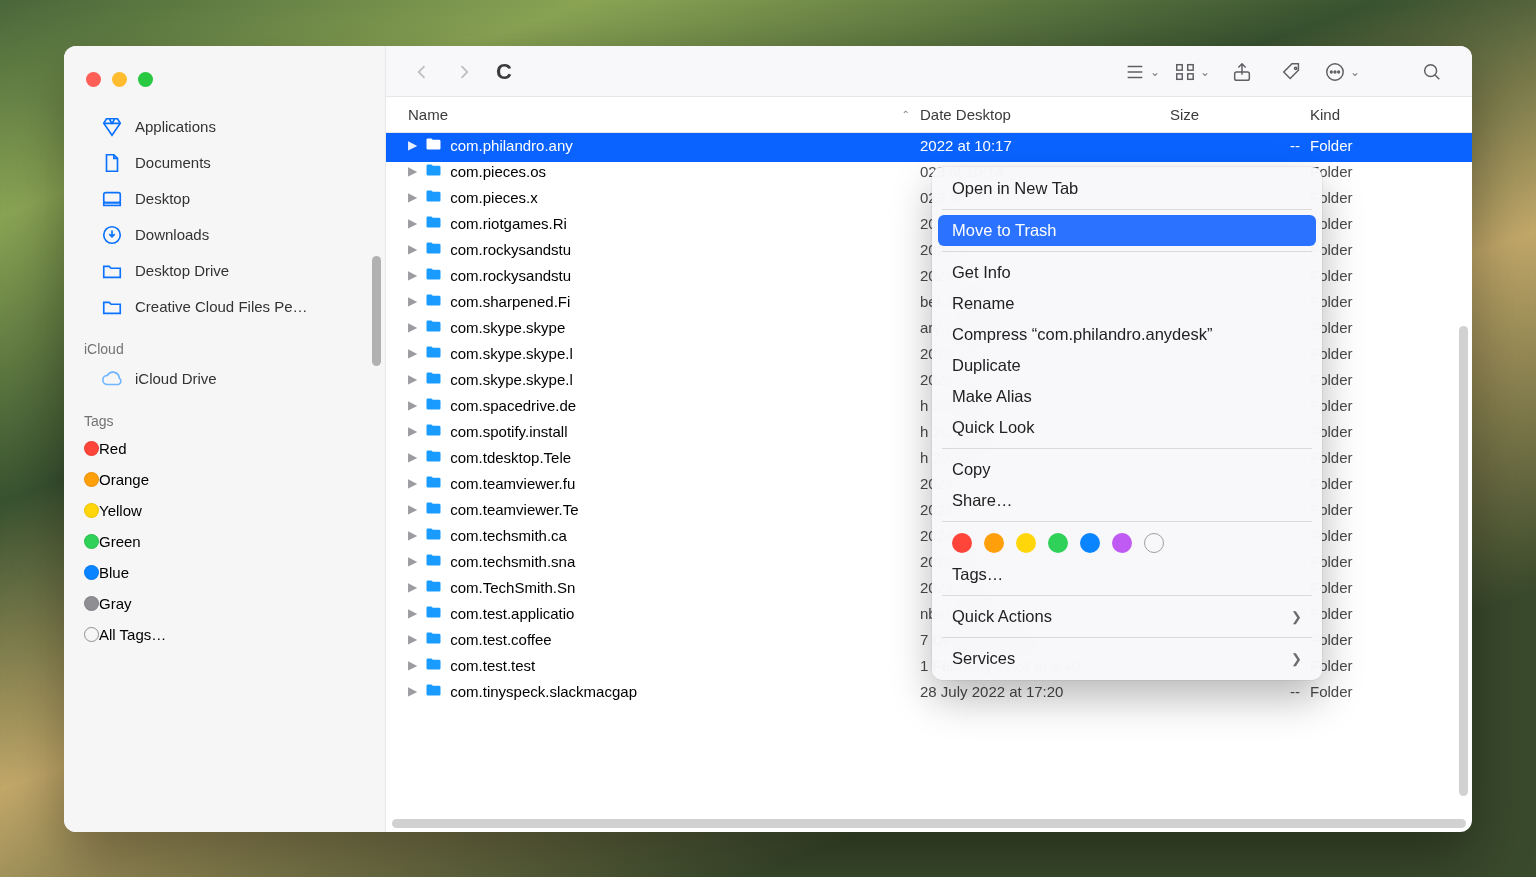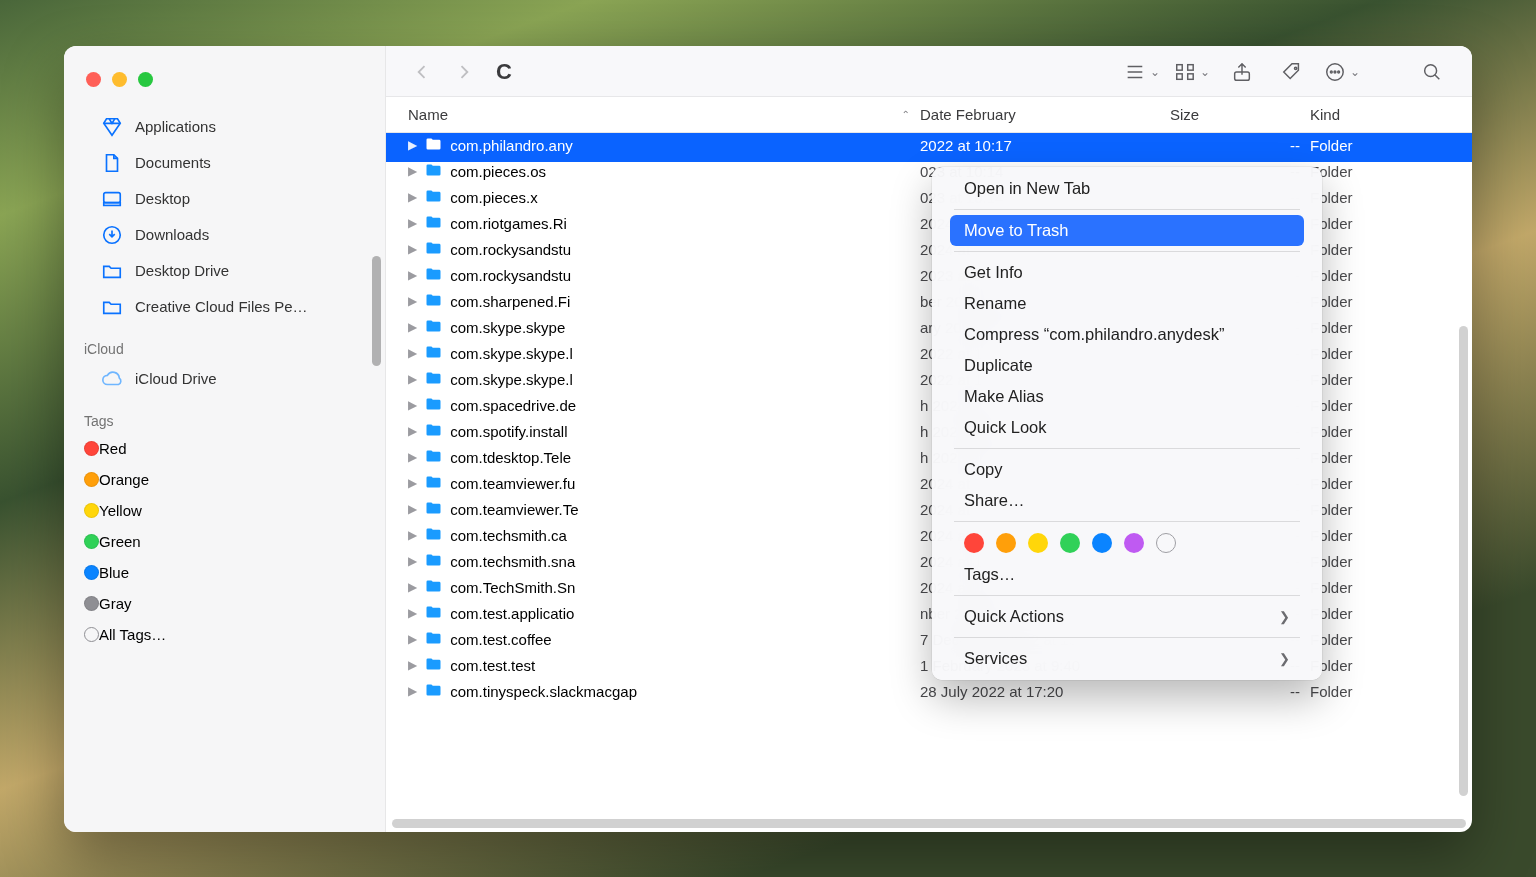--- a/index.html
+++ b/index.html
@@ -95,21 +95,21 @@
 
 
 .context-menu {
   position:absolute;
   left: 546px; top: 121px;
   width: 390px;
   background: rgba(248,248,250,.95);
   backdrop-filter: blur(20px);
   border-radius:10px;
   box-shadow: 0 18px 40px rgba(0,0,0,.28), 0 0 0 .5px rgba(0,0,0,.1);
-  padding: 6px 12px;
+  padding: 6px 0;
   z-index: 30;
 }
 .context-menu .mitem { padding:6px 20px; font-size:16.5px; color:#222; display:flex; align-items:center; justify-content:space-between;}
 .context-menu .mitem.hover { background:#2a72ff; color:#fff; border-radius:6px; margin:0 6px; padding:6px 14px;}
 .context-menu hr { border:none; border-top:1px solid rgba(0,0,0,.12); margin:5px 10px;}
 .tag-circles { display:flex; gap:12px; padding:6px 20px;}
 .tag-circle { width:20px; height:20px; border-radius:50%; }
 .tag-circle.none { border:1.5px solid #9e9ea3; background:transparent;}
 .mitem .sub { font-size:13px; color:#6c6c70;}
 
@@ -285,21 +285,21 @@
           </svg>
       </div>
     </div>
 
     <div class="headers">
       <div class="col">
           <span>Name</span>
           <span class="asc-caret">⌃</span>
         </div>
       <div class="col">
-          <span>Date February</span>
+          <span>Date Desktop</span>
         </div>
       <div class="col">
           <span>Size</span>
         </div>
       <div class="col">
           <span>Kind</span>
         </div>
     </div>
 
     <div class="file-list" id="file-list">

